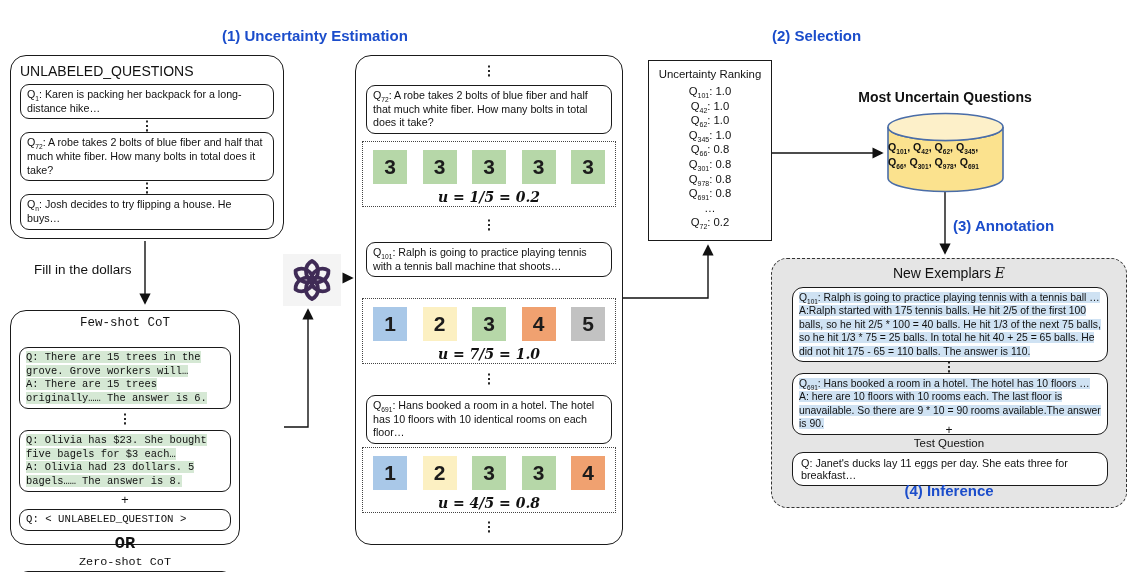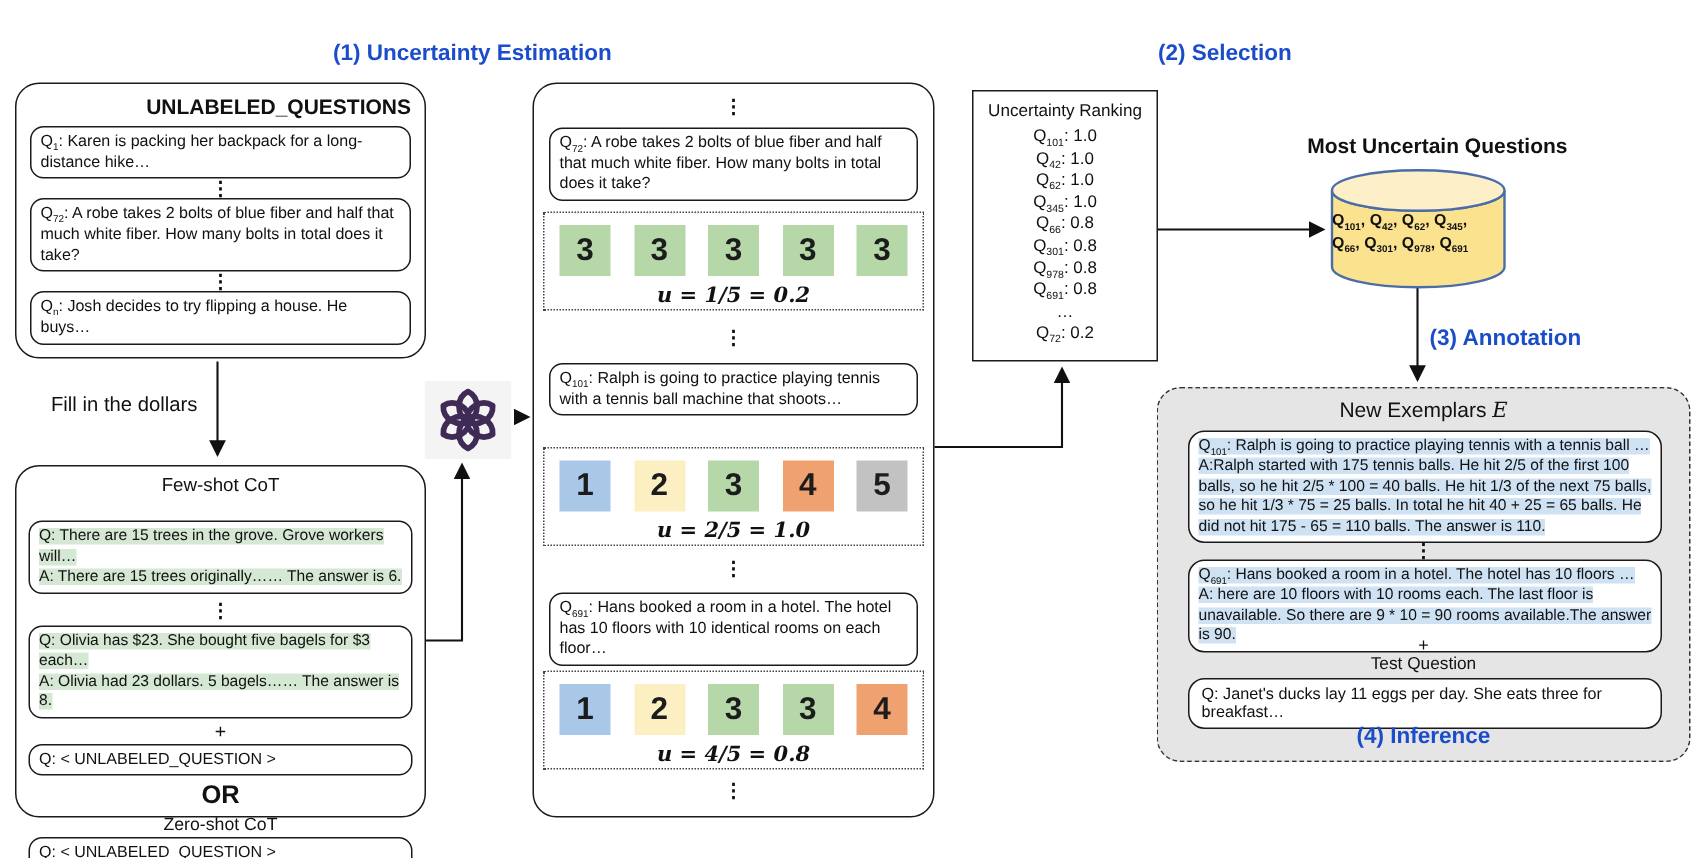--- a/index.html
+++ b/index.html
@@ -2,21 +2,21 @@
 <html><head>
 <meta charset="utf-8">
 <style>
   html,body{margin:0;padding:0;background:#ffffff;font-family:"Liberation Sans",sans-serif;color:#111;}
   #stage{position:relative;width:1137px;height:572px;background:#fff;overflow:hidden;}
   .abs{position:absolute;}
   svg#overlay{position:absolute;left:0;top:0;pointer-events:none;}
   .panel{border:1.4px solid #1a1a1a;border-radius:16px;background:#fff;box-sizing:border-box;}
   .rect-panel{border:1.4px solid #1a1a1a;background:#fff;box-sizing:border-box;}
   .dashed-panel{border:1.5px dashed #333;border-radius:16px;background:#e5e5e5;box-sizing:border-box;}
-  .ptitle{font-weight:700;font-size:14px;text-align:right;}
+  .ptitle{font-weight:400;font-size:14px;text-align:left;}
   .stitle{font-size:12.5px;text-align:center;}
   .ibox{border:1.1px solid #1a1a1a;border-radius:9px;background:#fff;padding:3px 6px;box-sizing:border-box;}
   .qtext{font-size:10.7px;line-height:1.28;}
   sub{font-size:0.62em;line-height:0;}
   .dots{font-weight:700;font-size:13px;text-align:center;line-height:1;}
   .blue-h{color:#1b4dcb;font-weight:700;font-size:15px;white-space:nowrap;}
   .strip{border:1.5px dotted #444;background:#fff;box-sizing:border-box;}
   .votes{display:flex;justify-content:space-between;padding:0 10px;margin-top:8px;}
   .vote{width:34px;height:34px;display:flex;align-items:center;justify-content:center;
         font-size:21px;font-weight:700;color:#1c1c1c;}
@@ -73,21 +73,21 @@
       <span>Q</span><sub>72</sub><span>: A robe takes 2 bolts of blue fiber and half that much white fiber. How many bolts in total does it take?</span>
     </div>
     <div class="dots">⋮</div>
     <div class="ibox qtext">
       <span>Q</span><sub>n</sub><span>: Josh decides to try flipping a house.  He buys…</span>
     </div>
   </div>
 
   <div class="abs" style="left:34px;top:262px;font-size:13.5px;">Fill in the dollars</div>
 
-  <div class="abs panel" style="left:10px;top:310px;width:274px;height:235px;padding:5px 8px;">
+  <div class="abs panel" style="left:10px;top:310px;width:230px;height:235px;padding:5px 8px;font-family:Liberation Mono, monospace;">
     <div class="stitle">Few-shot CoT</div>
     <div class="ibox" style="margin-top:17px;font-size:10.4px;line-height:1.3;">
       <div><span class="hlg">Q: There are 15 trees in the grove. Grove workers will…</span></div>
       <div><span class="hlg">A: There are 15 trees originally…… The answer is 6.</span></div>
     </div>
     <div class="dots" style="margin:4px 0;">⋮</div>
     <div class="ibox" style="font-size:10.4px;line-height:1.3;">
       <div><span class="hlg">Q: Olivia has $23. She bought five bagels for $3 each…</span></div>
       <div><span class="hlg">A: Olivia had 23 dollars. 5 bagels…… The answer is 8.</span></div>
     </div>
@@ -135,21 +135,21 @@
       <span>Q</span><sub>101</sub><span>: Ralph is going to practice playing tennis with a tennis ball machine that shoots…</span>
     </div>
     <div class="abs strip" style="left:6px;top:242px;width:254px;height:66px;">
       <div class="votes">
         <div class="vote" style="background-color: rgb(169, 200, 232);">1</div>
         <div class="vote" style="background-color: rgb(252, 240, 194);">2</div>
         <div class="vote" style="background-color: rgb(182, 215, 168);">3</div>
         <div class="vote" style="background-color: rgb(240, 161, 112);">4</div>
         <div class="vote" style="background-color: rgb(194, 194, 194);">5</div>
       </div>
-      <div class="u-label">u = 2/5 = 1.0</div>
+      <div class="u-label">u = 7/5 = 1.0</div>
     </div>
     <div class="abs dots" style="left:0;top:316px;width:100%;">⋮</div>
 
     <div class="abs ibox qtext" style="left:10px;top:339px;width:246px;">
       <span>Q</span><sub>691</sub><span>: Hans booked a room in a hotel. The hotel has 10 floors with 10 identical rooms on each floor…</span>
     </div>
     <div class="abs strip" style="left:6px;top:391px;width:254px;height:66px;">
       <div class="votes">
         <div class="vote" style="background-color: rgb(169, 200, 232);">1</div>
         <div class="vote" style="background-color: rgb(252, 240, 194);">2</div>
@@ -171,21 +171,21 @@
       <div class="rrow"><span>Q</span><sub>345</sub><span>: 1.0</span></div>
       <div class="rrow"><span>Q</span><sub>66</sub><span>: 0.8</span></div>
       <div class="rrow"><span>Q</span><sub>301</sub><span>: 0.8</span></div>
       <div class="rrow"><span>Q</span><sub>978</sub><span>: 0.8</span></div>
       <div class="rrow"><span>Q</span><sub>691</sub><span>: 0.8</span></div>
       <div class="rrow">…</div>
       <div class="rrow"><span>Q</span><sub>72</sub><span>: 0.2</span></div>
     </div>
   </div>
 
-  <div class="abs center" style="left:845px;top:89px;width:200px;font-weight:700;font-size:14px;text-align:right;">Most Uncertain Questions</div>
+  <div class="abs center" style="left:845px;top:89px;width:200px;font-weight:700;font-size:14px;">Most Uncertain Questions</div>
   <div class="abs" style="left:888px;top:140px;width:116px;font-weight:700;font-size:10.6px;line-height:15px;text-align:left;">
     <div><span>Q</span><sub>101</sub><span>, </span><span>Q</span><sub>42</sub><span>, </span><span>Q</span><sub>62</sub><span>, </span><span>Q</span><sub>345</sub><span>,</span></div>
     <div><span>Q</span><sub>66</sub><span>, </span><span>Q</span><sub>301</sub><span>, </span><span>Q</span><sub>978</sub><span>, </span><span>Q</span><sub>691</sub><span></span></div>
   </div>
 
   <div class="abs dashed-panel" style="left:771px;top:258px;width:356px;height:250px;">
     <div class="abs center" style="left:0;top:6px;width:100%;font-size:14px;"><span>New Exemplars </span><span class="var-e">E</span></div>
 
     <div class="abs ibox exq" style="left:20px;top:28px;width:316px;border-radius:11px;">
       <span class="hlb"><span>Q</span><sub>101</sub><span>: Ralph is going to practice playing tennis with a tennis ball …</span></span><br>

